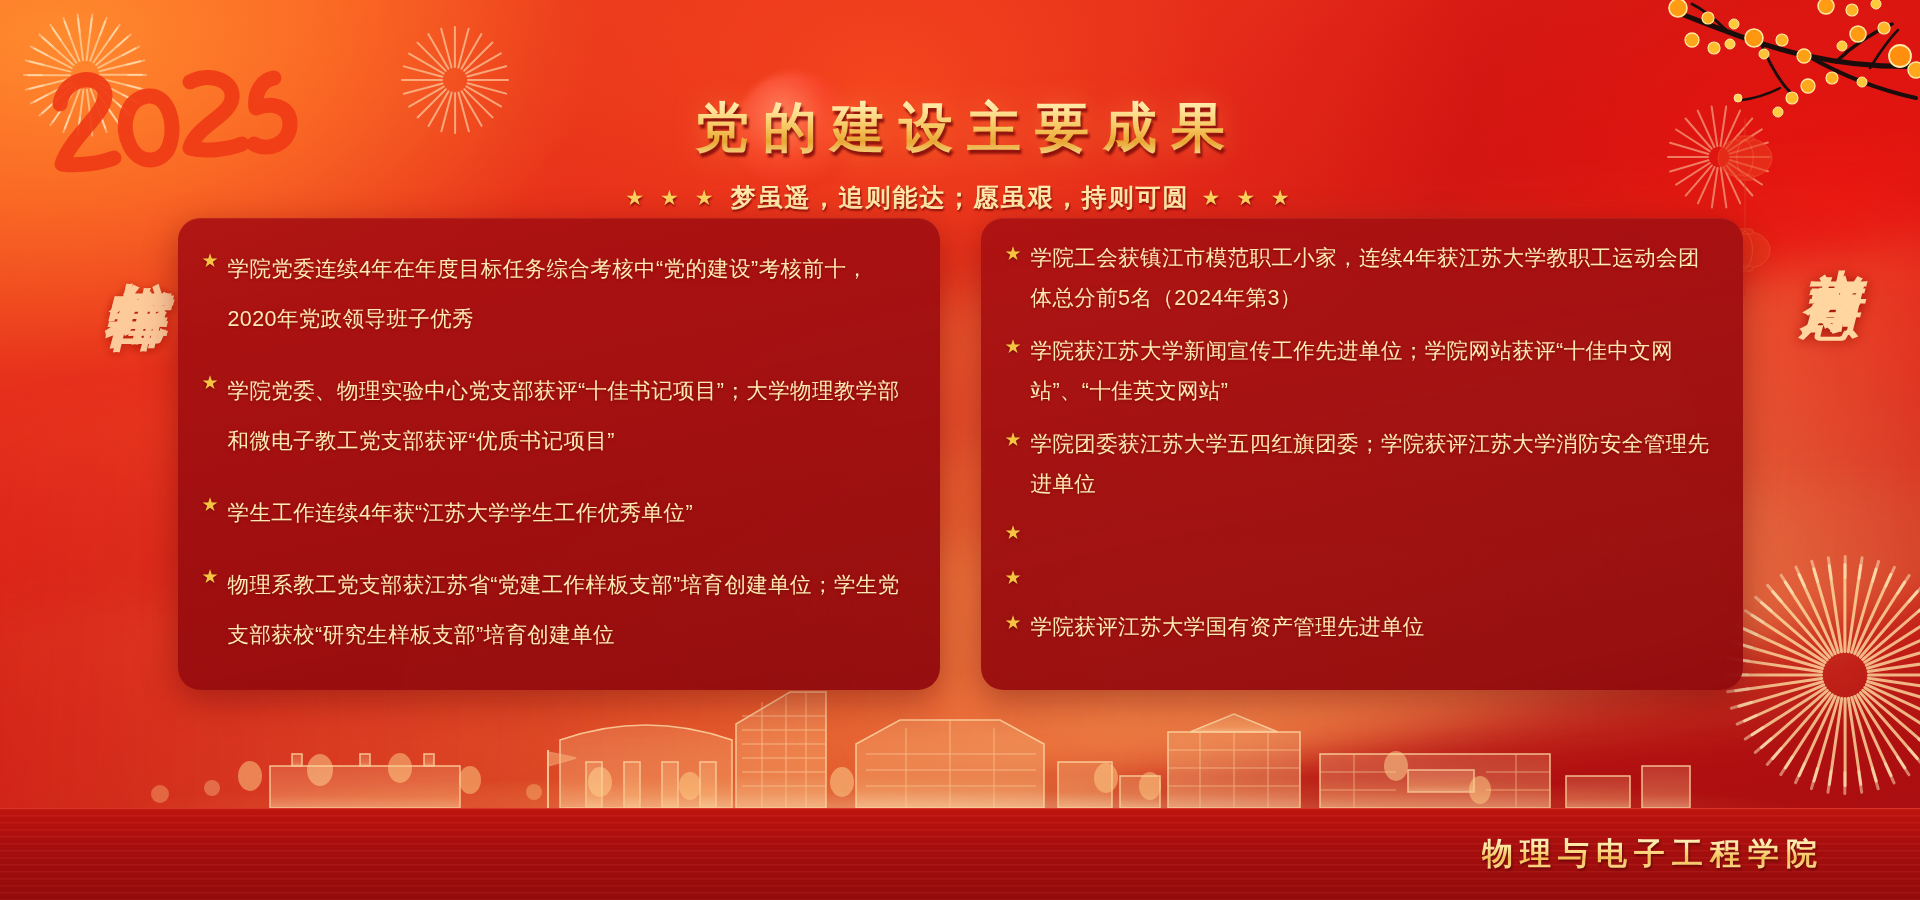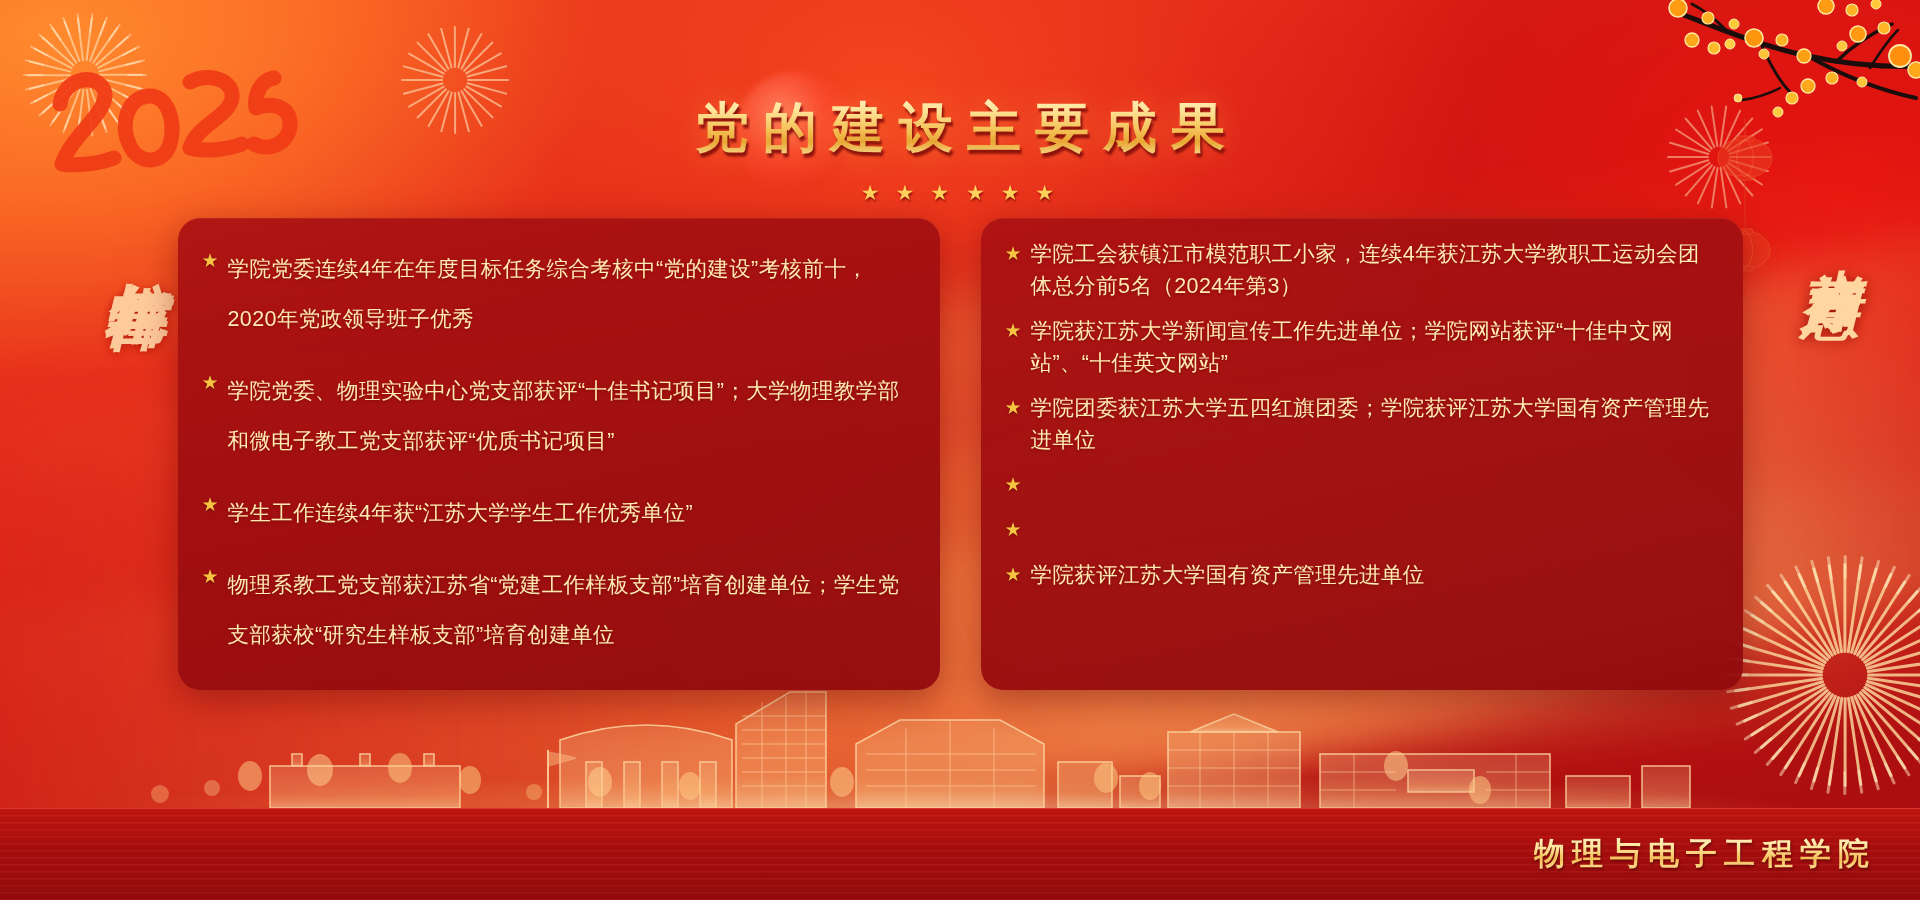--- a/index.html
+++ b/index.html
@@ -174,21 +174,21 @@
   }
   .panel.right .bullet-star { line-height: 32px; }
   .bullet-text {
     color: #ffeab2;
     font-size: 21.5px;
     line-height: 34px;
     letter-spacing: 0.4px;
     text-shadow: 0 1px 3px rgba(95,5,5,0.55);
   }
   .panel.left .bullet-text { line-height: 50px; }
-  .panel.right .bullet-text { line-height: 32px; }
+  .panel.right .bullet-text { line-height: 40px; }
 
   
   .skyline {
     position: absolute; left: 0; bottom: 92px;
     width: 1920px; height: 150px;
     z-index: 4;
   }
   .skyline-glow {
     position: absolute; left: 0; bottom: 88px;
     width: 1920px; height: 42px;
@@ -206,21 +206,21 @@
       repeating-linear-gradient(180deg,
         rgba(255,255,255,0.035) 0px, rgba(255,255,255,0.035) 1px,
         rgba(0,0,0,0.05) 2px, rgba(0,0,0,0.05) 7px),
       linear-gradient(180deg, #c8140f 0%, #ae0f0e 42%, #9a0b0c 100%);
     box-shadow: inset 0 1px 0 rgba(255,160,110,0.22);
     display: flex;
     align-items: center;
     justify-content: flex-end;
   }
   .footer-title {
-    margin-right: 44px;
+    margin-right: 96px;
     font-size: 31px;
     font-weight: 700;
     letter-spacing: 7px;
     background: linear-gradient(180deg, #fff4cd 0%, #ffe39a 34%, #f3bf58 62%, #ffe9b0 100%);
     -webkit-background-clip: text;
     background-clip: text;
     color: transparent;
     -webkit-text-fill-color: transparent;
     filter: drop-shadow(1px 2px 1px rgba(95,5,5,0.8));
   }
@@ -488,20 +488,21 @@
   </svg>
 
   <div class="calli-left">蛇年吉祥</div>
 
   <div class="calli-right">吉祥如意</div>
 
   <div class="header">
     <div class="main-title">党的建设主要成果</div>
     <div class="subtitle">
       <span class="stars">★ ★ ★</span>
+      <span>梦虽遥，追则能达；愿虽艰，持则可圆</span>
       <span class="stars">★ ★ ★</span>
     </div>
   </div>
 
   <div class="panels">
 
     <div class="panel left">
       <div class="bullet">
         <span class="bullet-star">★</span>
         <span class="bullet-text">学院党委连续4年在年度目标任务综合考核中“党的建设”考核前十，2020年党政领导班子优秀</span>
@@ -524,21 +525,21 @@
       <div class="bullet">
         <span class="bullet-star">★</span>
         <span class="bullet-text">学院工会获镇江市模范职工小家，连续4年获江苏大学教职工运动会团体总分前5名（2024年第3）</span>
       </div>
       <div class="bullet">
         <span class="bullet-star">★</span>
         <span class="bullet-text">学院获江苏大学新闻宣传工作先进单位；学院网站获评“十佳中文网站”、“十佳英文网站”</span>
       </div>
       <div class="bullet">
         <span class="bullet-star">★</span>
-        <span class="bullet-text">学院团委获江苏大学五四红旗团委；学院获评江苏大学国有资产管理先进单位</span>
+        <span class="bullet-text">学院团委获江苏大学五四红旗团委；学院获评江苏大学消防安全管理先进单位</span>
       </div>
       <div class="bullet">
         <span class="bullet-star">★</span>
       </div>
       <div class="bullet">
         <span class="bullet-star">★</span>
       </div>
       <div class="bullet">
         <span class="bullet-star">★</span>
         <span class="bullet-text">学院获评江苏大学国有资产管理先进单位</span>

